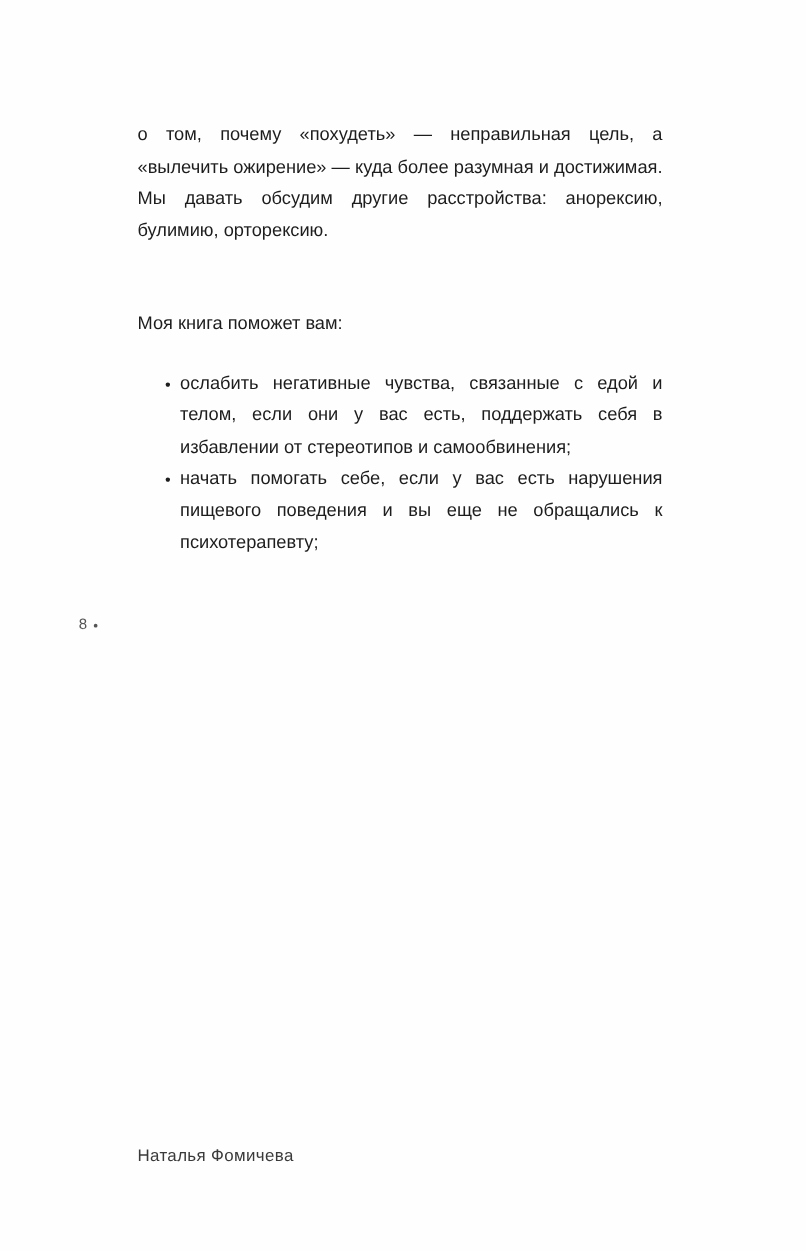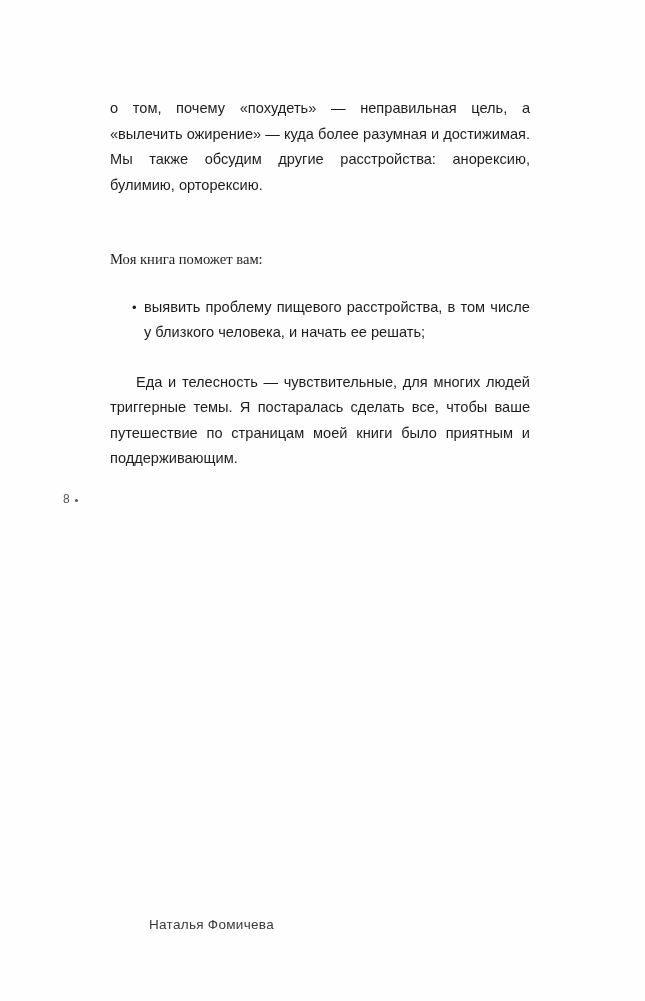--- a/index.html
+++ b/index.html
@@ -82,55 +82,53 @@
     font-size: 13px;
     color: #1d1d1d;
   }
   .footer {
     position: absolute;
     left: 110px;
     top: 917px;
     font-size: 13.5px;
     color: #3a3a3a;
     letter-spacing: 0.3px;
-    margin-left: 39px;
   }
   .lead-in {
     margin-left: 26px;
-    font-family: Liberation Serif, serif;
   }
 </style>
 </head>
 <body>
 
 <div class="page">
 
   <div class="page-number">
     <span>8</span>
     <span class="dot"></span>
   </div>
 
   <div class="content">
 
-    <p class="para">о том, почему «похудеть» — неправильная цель, а «вылечить ожирение» — куда более разумная и достижимая. Мы также обсудим другие расстройства: анорексию, булимию, орторексию.</p>
+    <p class="para">о том, почему «похудеть» — неправильная цель, а «вылечить ожирение» — куда более разумная и достижимая. Мы давать обсудим другие расстройства: анорексию, булимию, орторексию.</p>
 
     <div class="gap-lg"></div>
 
 
     <div class="gap-md"></div>
 
     <p class="para lead-in">Моя книга поможет вам:</p>
 
     <div class="gap-sm"></div>
 
     <ul class="bullets">
-      <li>выявить проблему пищевого расстройства, в том числе у близкого человека, и начать ее решать;</li>
+      <li>ослабить негативные чувства, связанные с едой и телом, если они у вас есть, поддержать себя в избавлении от стереотипов и самообвинения;</li>
+      <li>начать помогать себе, если у вас есть нарушения пищевого поведения и вы еще не обращались к психотерапевту;</li>
     </ul>
 
     <div class="gap-md"></div>
 
-    <p class="para indent">Еда и телесность — чувствительные, для многих людей триггерные темы. Я постаралась сделать все, чтобы ваше путешествие по страницам моей книги было приятным и поддерживающим.</p>
 
   </div>
 
   <div class="footer">Наталья Фомичева</div>
 
 </div>
 
 </body></html>

